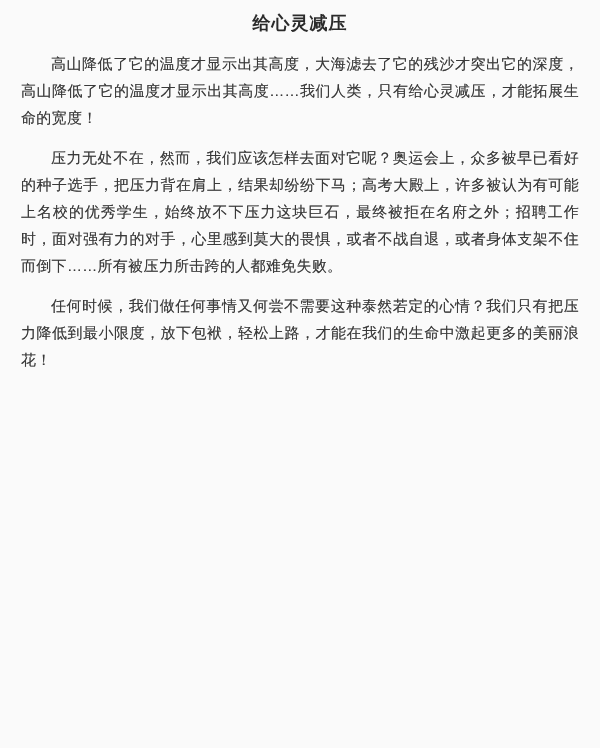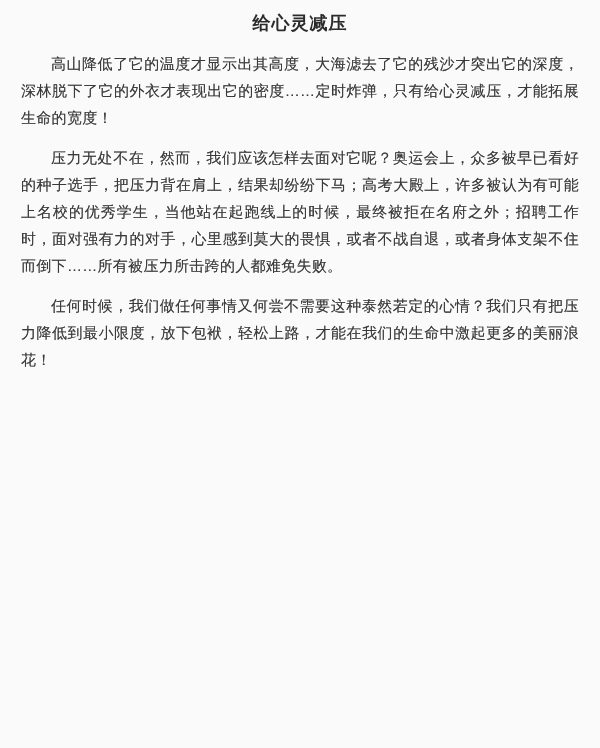--- a/index.html
+++ b/index.html
@@ -39,17 +39,17 @@
     
     text-shadow: 0 0 0.4px rgba(58,58,58,0.55);
   }
 </style>
 </head>
 <body>
 
 <div class="page">
   <h1 class="doc-title">给心灵减压</h1>
   <div class="doc-body">
-      <p>高山降低了它的温度才显示出其高度，大海滤去了它的残沙才突出它的深度，深林脱下了它的外衣才表现出它的密度……定时炸弹，只有给心灵减压，才能拓展生命的宽度！</p>
-      <p>压力无处不在，然而，我们应该怎样去面对它呢？奥运会上，众多被早已看好的种子选手，把压力背在肩上，结果却纷纷下马；高考大殿上，许多被认为有可能上名校的优秀学生，当他站在起跑线上的时候，最终被拒在名府之外；招聘工作时，面对强有力的对手，心里感到莫大的畏惧，或者不战自退，或者身体支架不住而倒下……所有被压力所击跨的人都难免失败。</p>
+      <p>高山降低了它的温度才显示出其高度，大海滤去了它的残沙才突出它的深度，高山降低了它的温度才显示出其高度……我们人类，只有给心灵减压，才能拓展生命的宽度！</p>
+      <p>压力无处不在，然而，我们应该怎样去面对它呢？奥运会上，众多被早已看好的种子选手，把压力背在肩上，结果却纷纷下马；高考大殿上，许多被认为有可能上名校的优秀学生，始终放不下压力这块巨石，最终被拒在名府之外；招聘工作时，面对强有力的对手，心里感到莫大的畏惧，或者不战自退，或者身体支架不住而倒下……所有被压力所击跨的人都难免失败。</p>
       <p>任何时候，我们做任何事情又何尝不需要这种泰然若定的心情？我们只有把压力降低到最小限度，放下包袱，轻松上路，才能在我们的生命中激起更多的美丽浪花！</p>
     </div>
 </div>
 
 </body></html>

